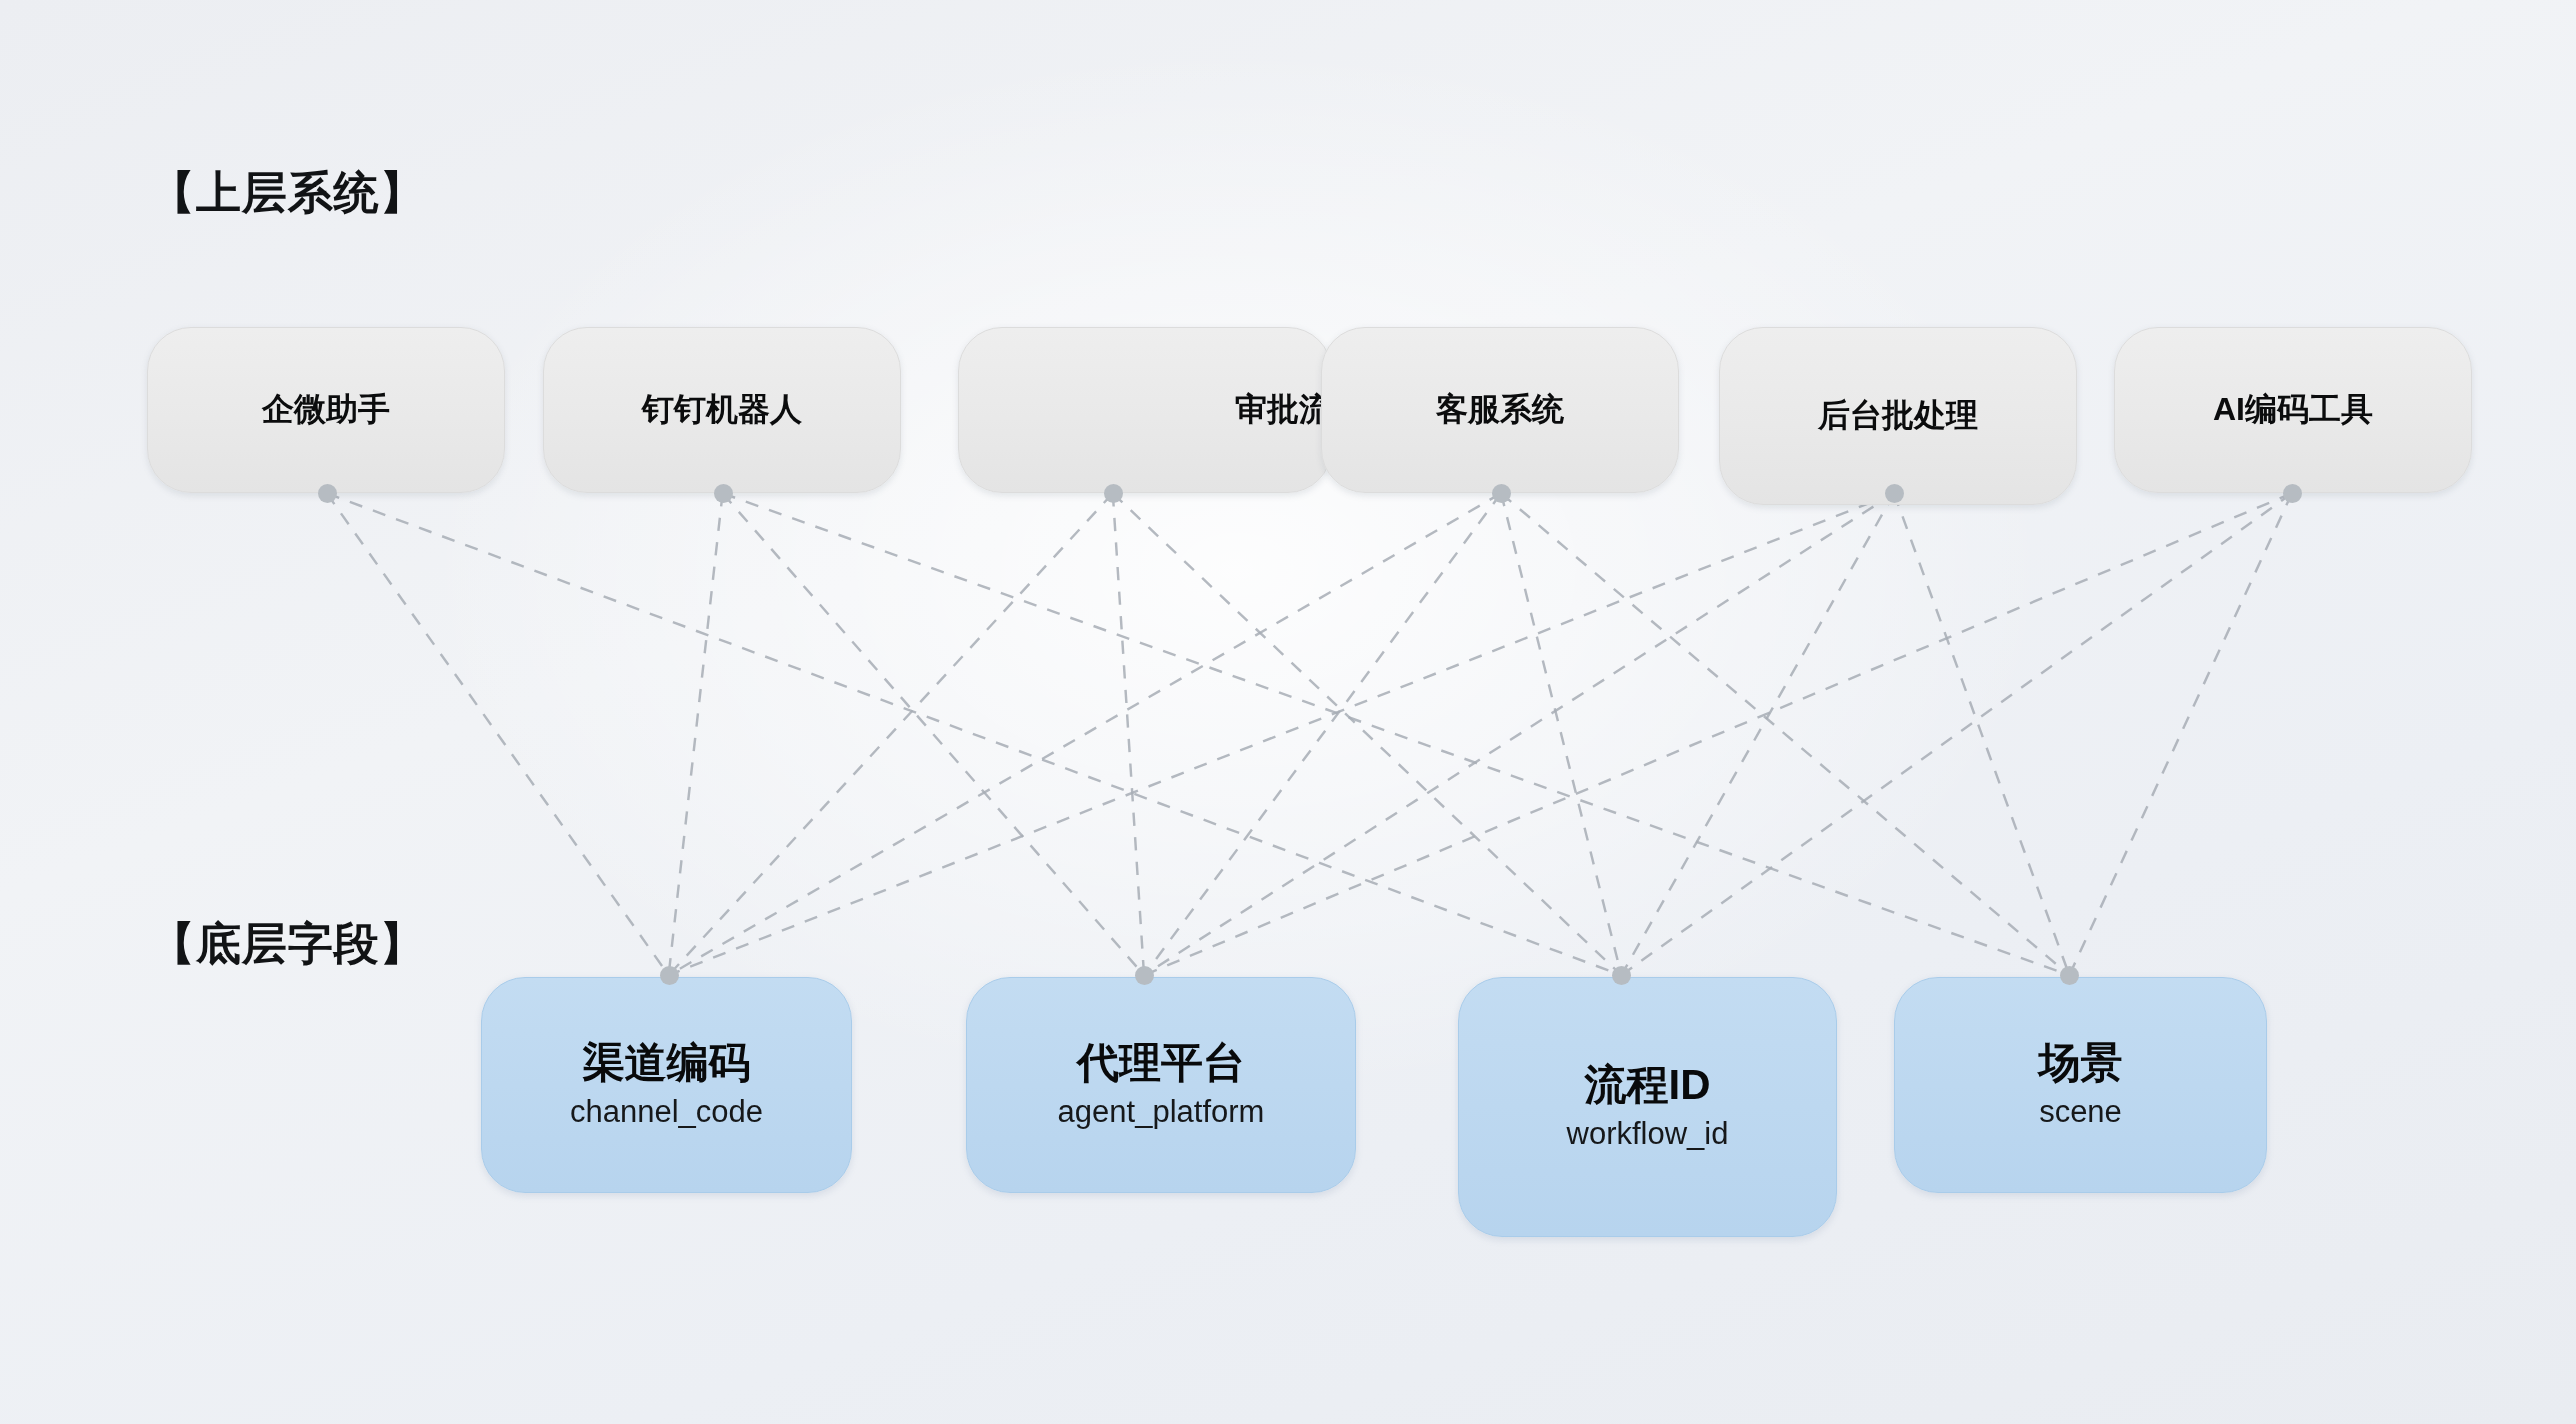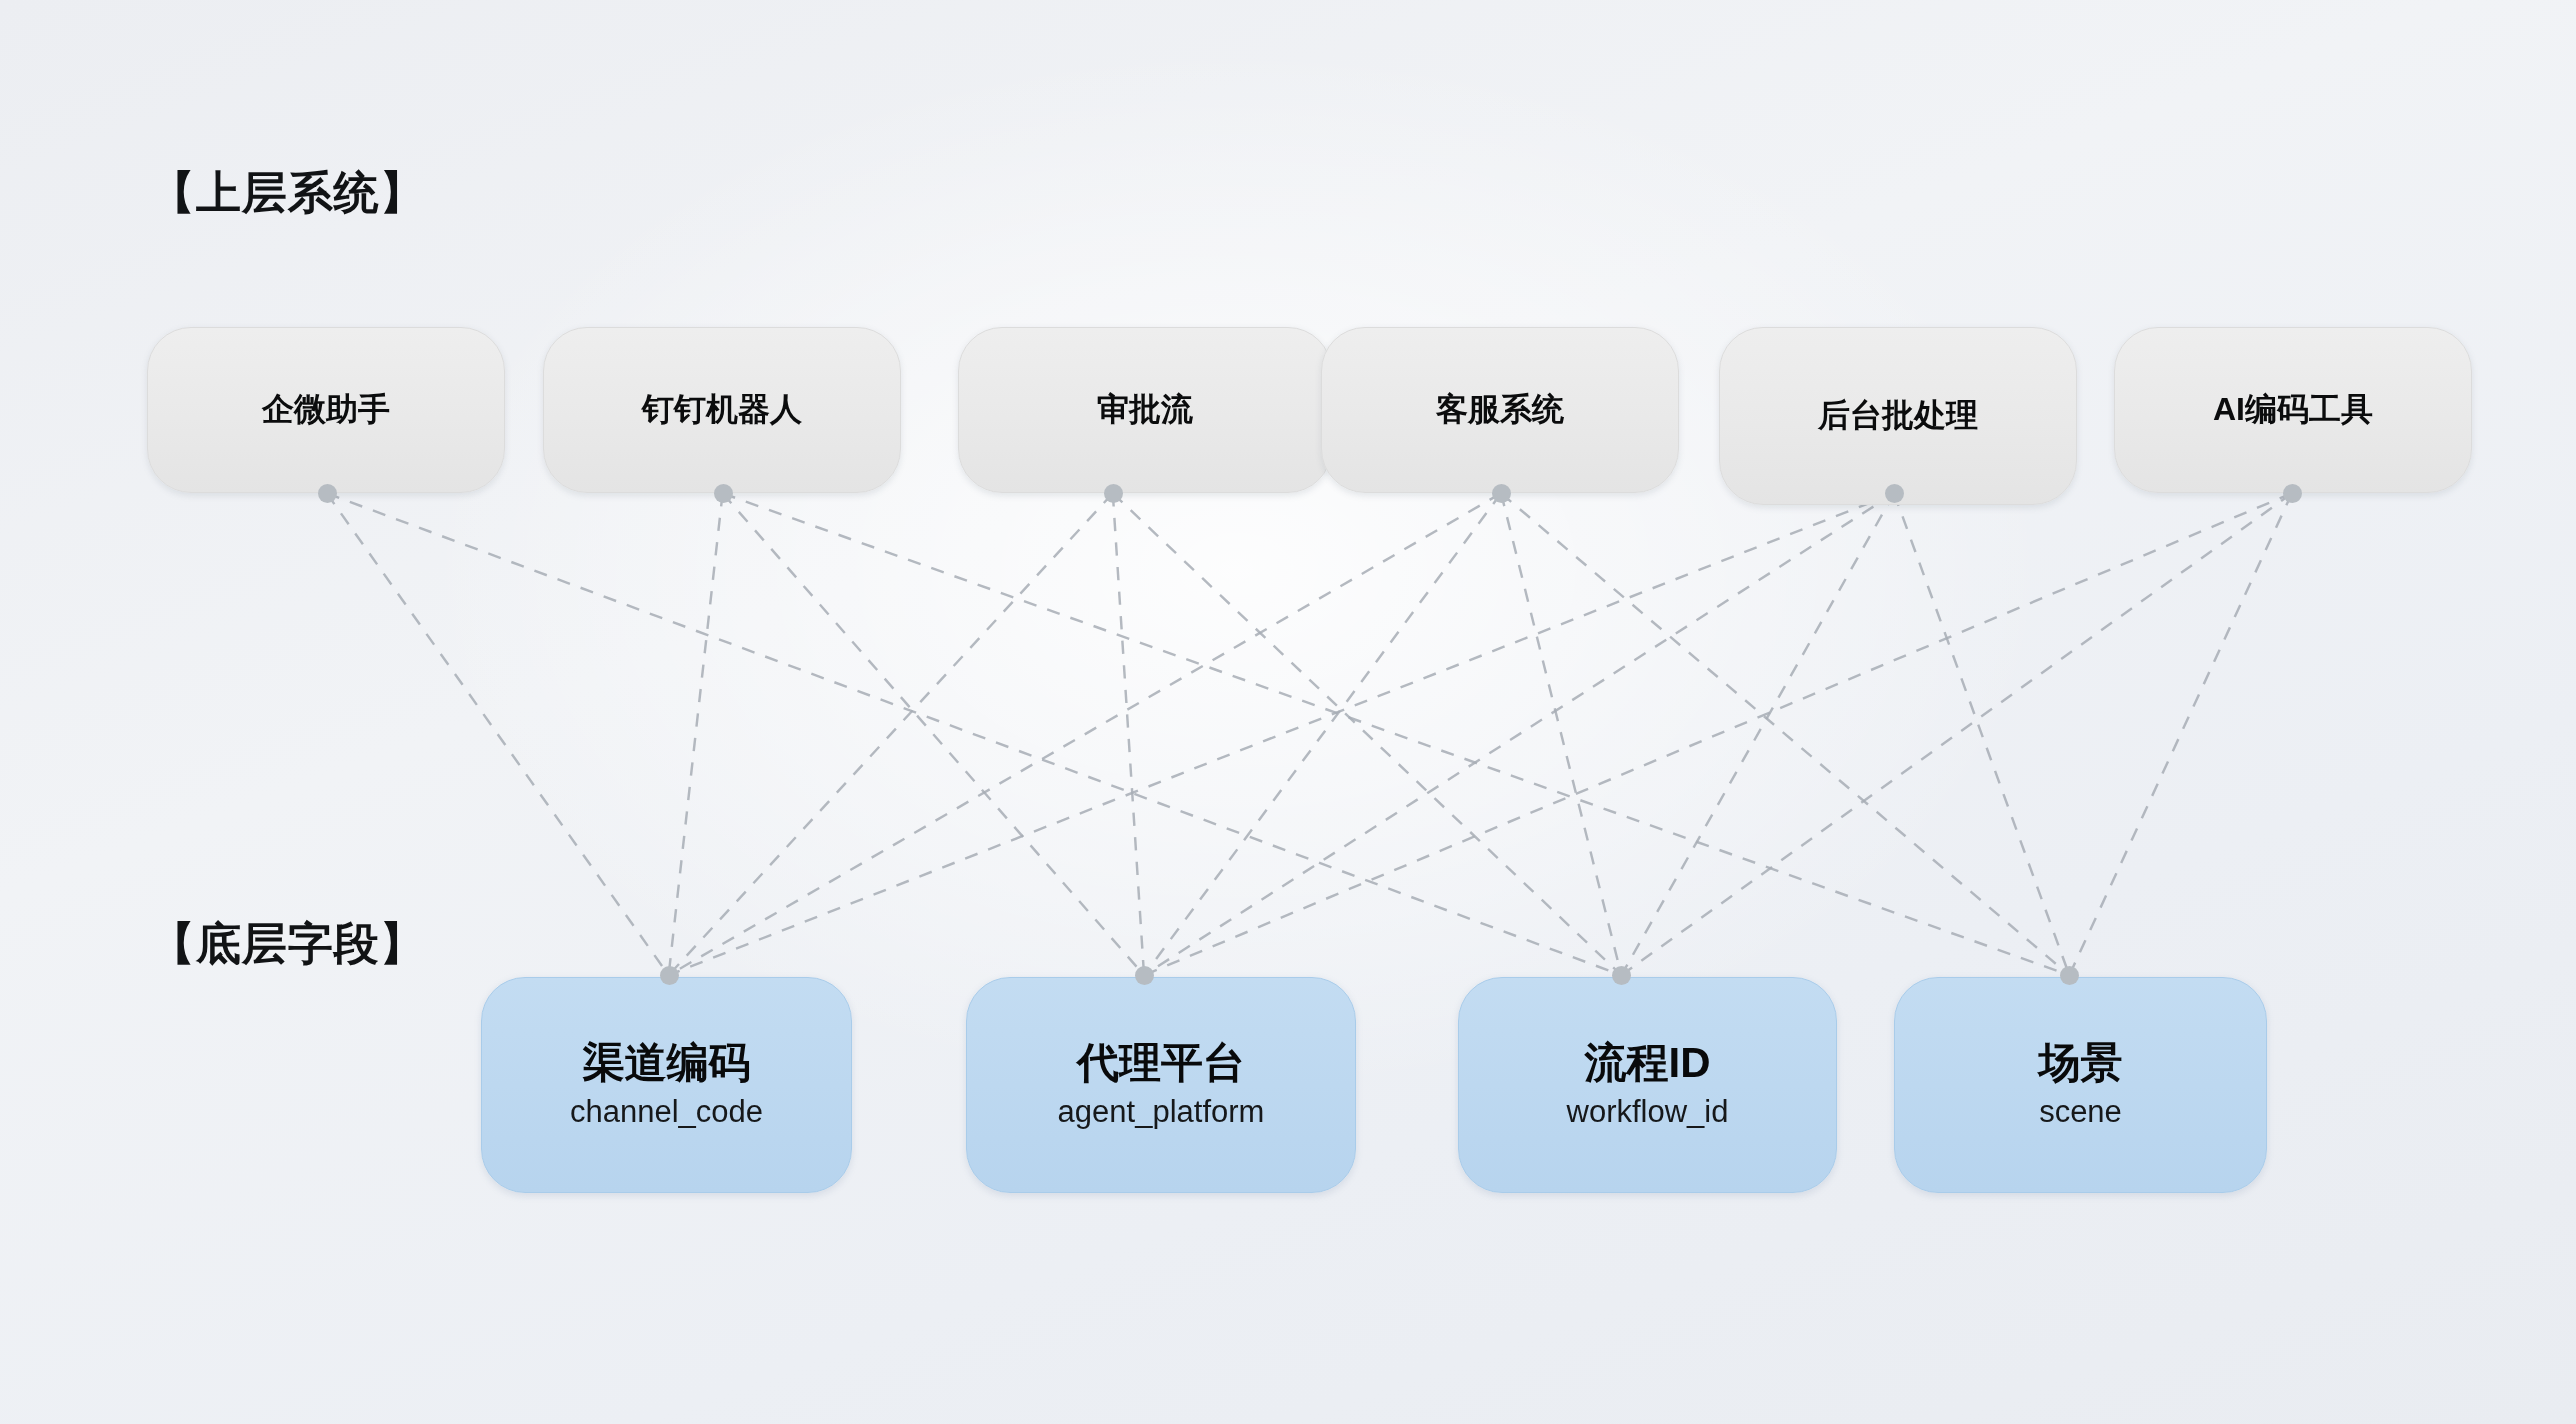--- a/index.html
+++ b/index.html
@@ -120,21 +120,21 @@
 
   <div class="section-label" style="left: 150px; top: 914px;">【底层字段】</div>
 
   <div id="upper-layer">
       <div class="node node-top" style="left: 147px; top: 327px; width: 358px; height: 166px;">
         <div class="node-title">企微助手</div>
       </div>
       <div class="node node-top" style="left: 543px; top: 327px; width: 358px; height: 166px;">
         <div class="node-title">钉钉机器人</div>
       </div>
-      <div class="node node-top" style="left: 958px; top: 327px; width: 374px; height: 166px;">
+      <div class="node node-top" style="left: 958px; top: 327px; width: 374px; height: 166px; align-items: flex-end;">
         <div class="node-title">审批流</div>
       </div>
       <div class="node node-top" style="left: 1321px; top: 327px; width: 358px; height: 166px;">
         <div class="node-title">客服系统</div>
       </div>
       <div class="node node-top" style="left: 1719px; top: 327px; width: 358px; height: 178px;">
         <div class="node-title">后台批处理</div>
       </div>
       <div class="node node-top" style="left: 2114px; top: 327px; width: 358px; height: 166px;">
         <div class="node-title">AI编码工具</div>
@@ -142,21 +142,21 @@
     </div>
   <div id="lower-layer">
       <div class="node node-bottom" style="left: 481px; top: 977px; width: 371px; height: 216px;">
         <div class="node-title">渠道编码</div>
         <div class="node-sub">channel_code</div>
       </div>
       <div class="node node-bottom" style="left: 966px; top: 977px; width: 390px; height: 216px;">
         <div class="node-title">代理平台</div>
         <div class="node-sub">agent_platform</div>
       </div>
-      <div class="node node-bottom" style="left: 1458px; top: 977px; width: 379px; height: 216px;">
+      <div class="node node-bottom" style="left: 1458px; top: 977px; width: 379px; height: 260px;">
         <div class="node-title">流程ID</div>
         <div class="node-sub">workflow_id</div>
       </div>
       <div class="node node-bottom" style="left: 1894px; top: 977px; width: 373px; height: 216px;">
         <div class="node-title">场景</div>
         <div class="node-sub">scene</div>
       </div>
     </div>
   <div id="anchor-layer">
       <div class="anchor" style="left: 327px; top: 493px; background: rgb(182, 188, 194);"></div>

